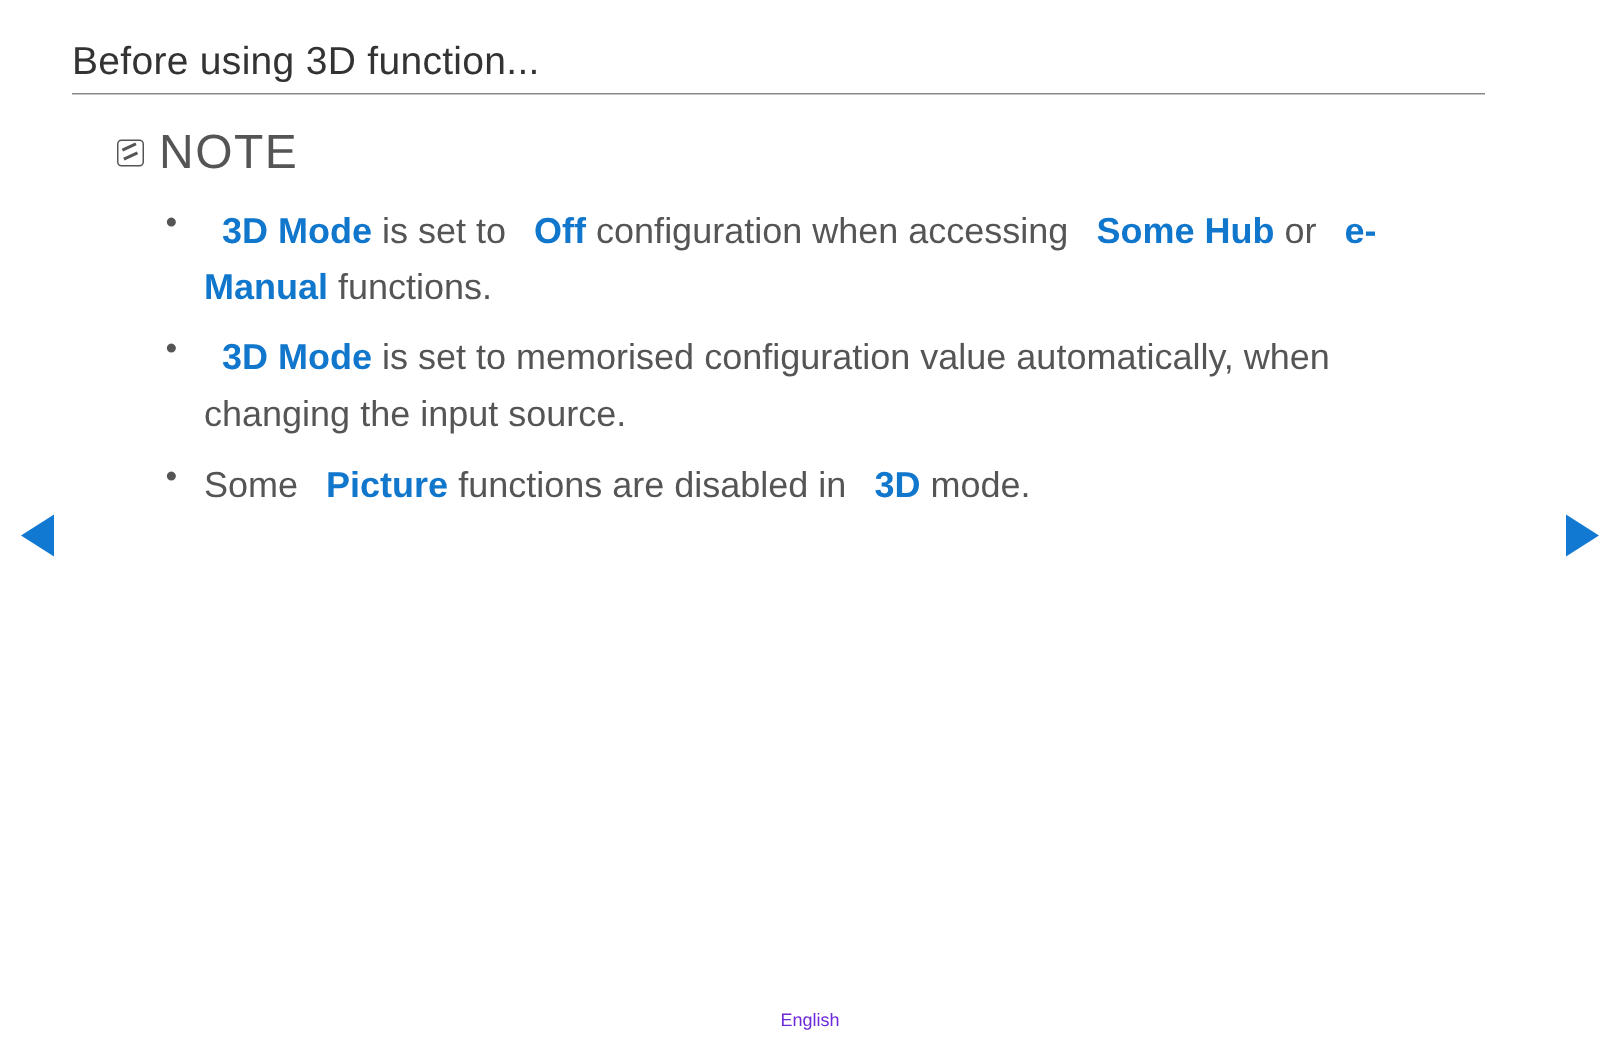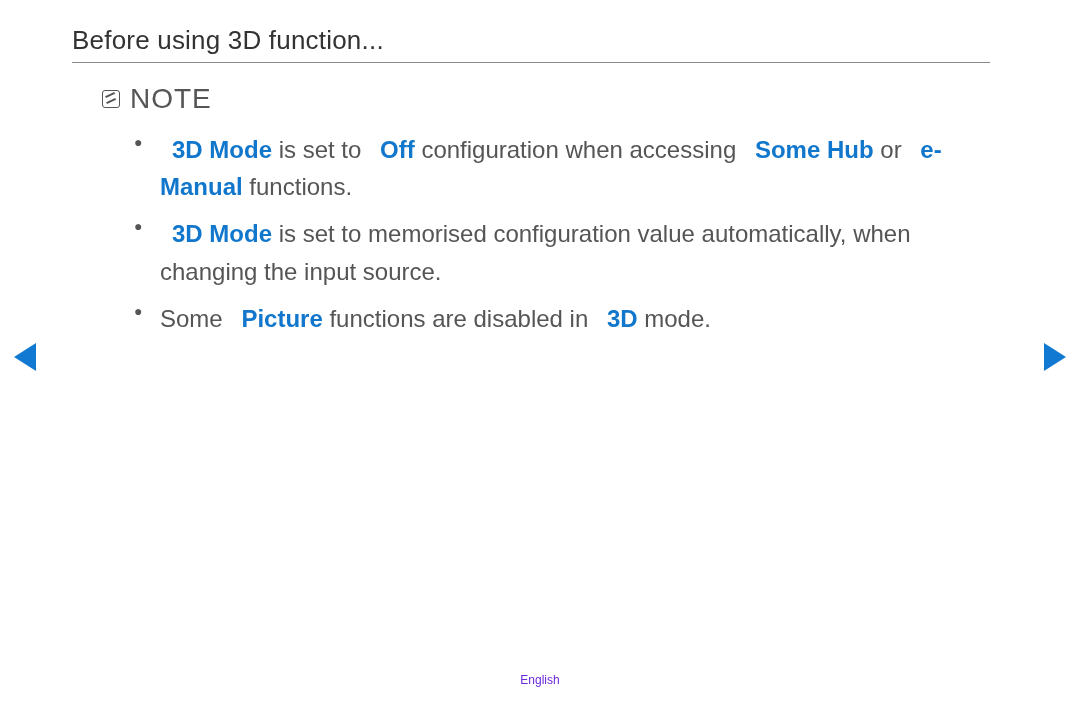--- a/index.html
+++ b/index.html
@@ -9,21 +9,21 @@
     }
     body {
       width: 1080px;
       height: 705px;
       background: #ffffff;
       font-family: Arial, Helvetica, sans-serif;
       position: relative;
       overflow: hidden;
     }
     .content {
-      padding: 25px 90px 0 72px;
+      padding: 25px 90px 0 48px;
     }
     .heading {
       font-size: 26px;
       font-weight: 400;
       color: #333333;
       border-bottom: 1px solid #888888;
       padding-bottom: 6px;
       margin-bottom: 18px;
       letter-spacing: 0.2px;
     }
@@ -59,21 +59,21 @@
       content: "";
       position: absolute;
       left: 3px;
       top: 9px;
       width: 10px;
       height: 1.5px;
       background: #555555;
       transform: rotate(-25deg);
     }
     .note-label {
-      font-size: 28px;
+      font-size: 32px;
       color: #555555;
       letter-spacing: 1px;
     }
     .bullet-list {
       list-style: none;
       padding-left: 32px;
     }
     .bullet-list li {
       position: relative;
       font-size: 24px;

